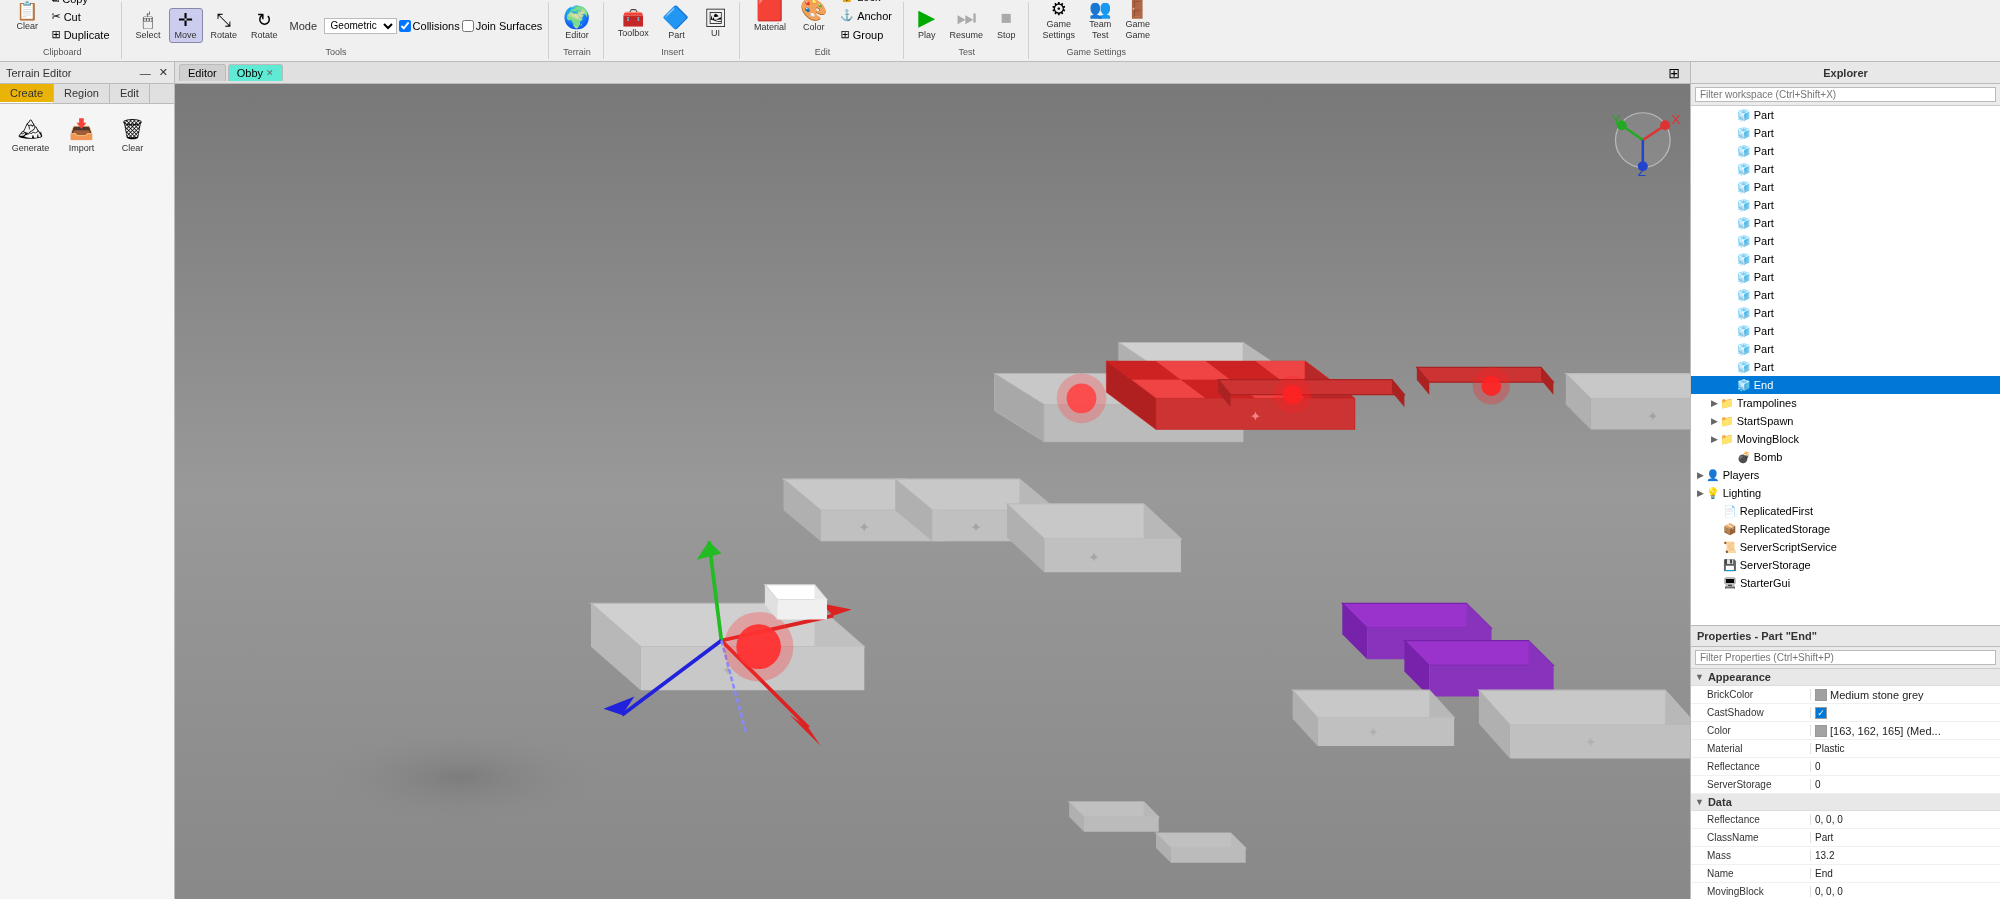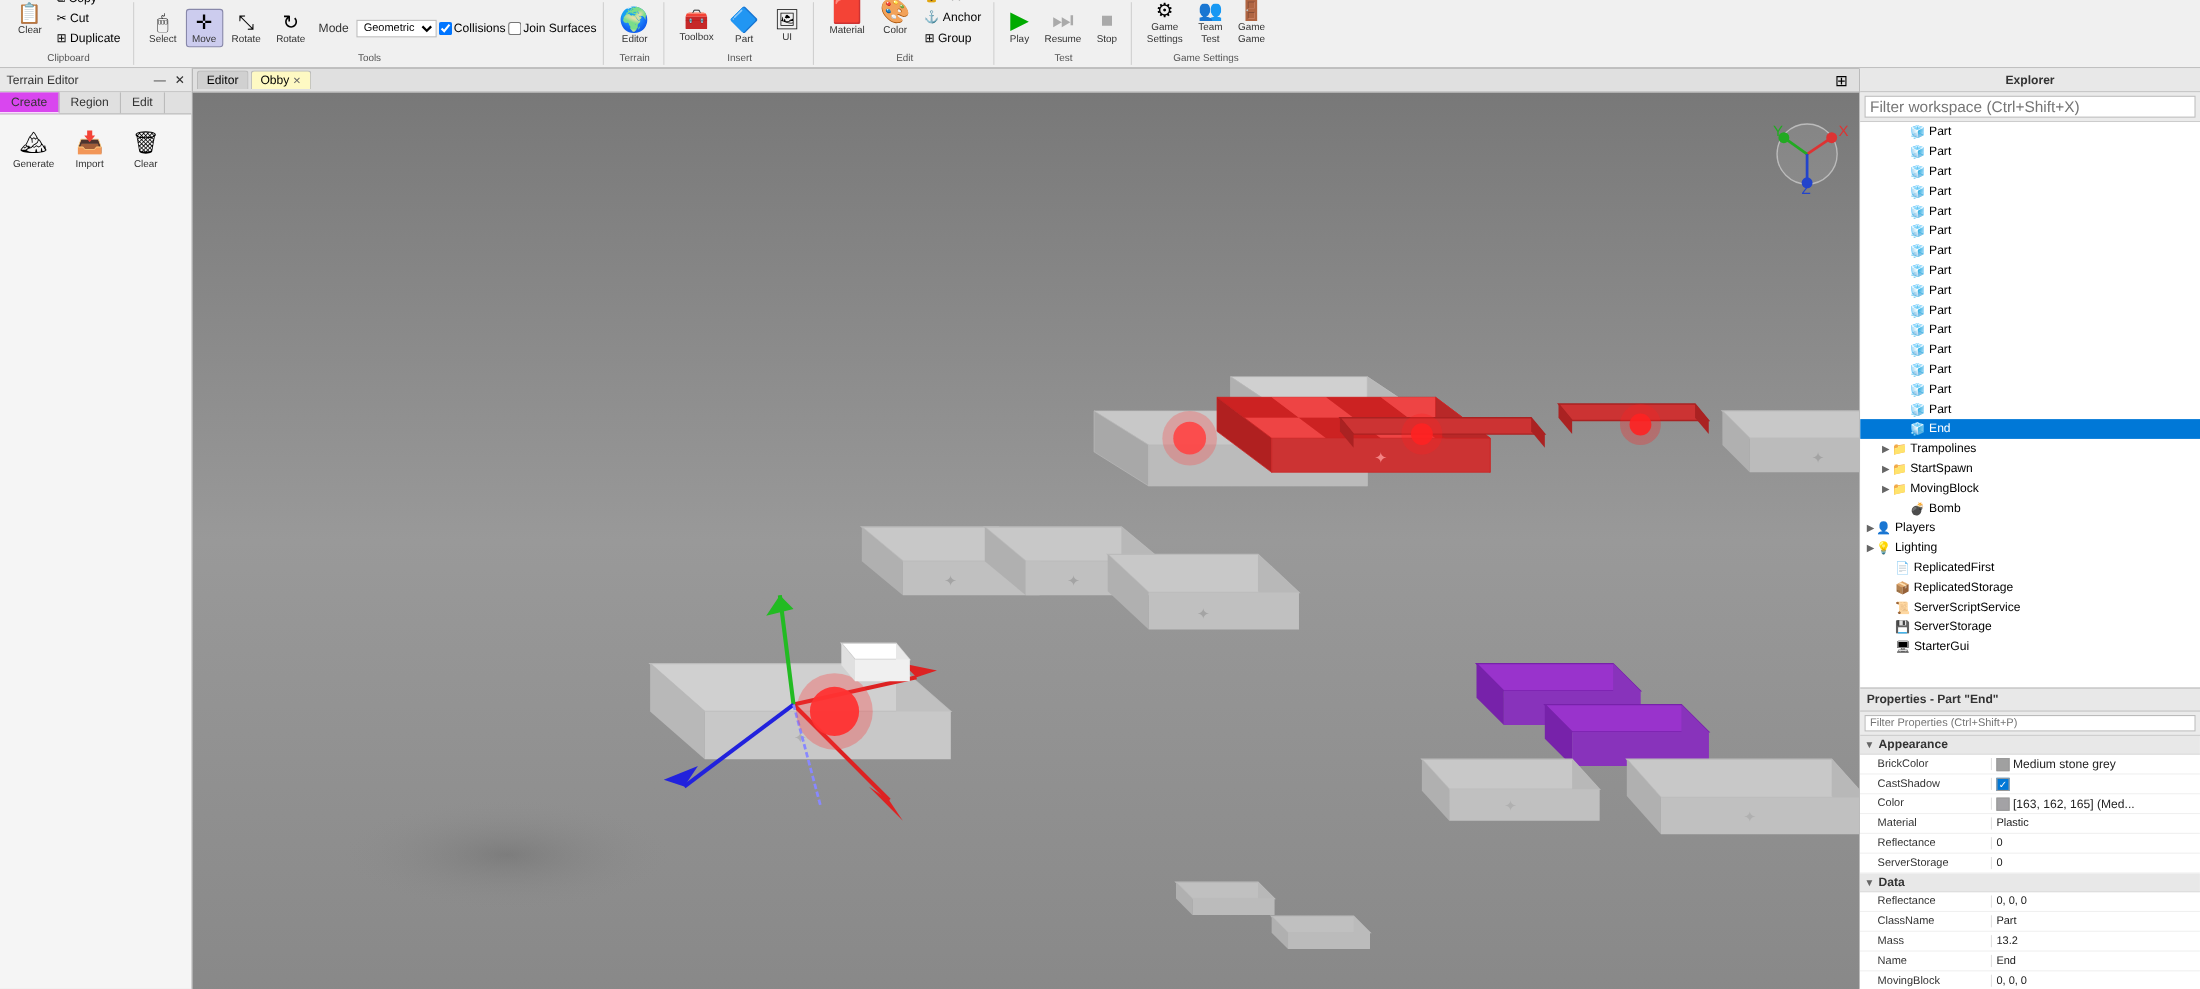--- a/index.html
+++ b/index.html
@@ -21,43 +21,43 @@
     .check-row { display: flex; align-items: center; gap: 2px; font-size: 10px; }
 
     
     .main-area { display: flex; flex: 1; overflow: hidden; }
 
     
     .left-panel { width: 175px; background: #f5f5f5; border-right: 1px solid #bbb; display: flex; flex-direction: column; flex-shrink: 0; }
     .panel-header { height: 22px; background: #e8e8e8; border-bottom: 1px solid #bbb; display: flex; align-items: center; padding: 0 6px; gap: 4px; font-size: 11px; color: #333; }
     .panel-tab-bar { display: flex; border-bottom: 1px solid #bbb; background: #e0e0e0; }
     .panel-tab { padding: 3px 10px; cursor: pointer; border-right: 1px solid #bbb; font-size: 11px; color: #333; }
-    .panel-tab.active { background: #d946ef; border-bottom: 1px solid white; }
+    .panel-tab.active { background: #eab308; border-bottom: 1px solid white; }
     .panel-content { padding: 8px; flex: 1; }
     .terrain-tools { display: flex; flex-direction: row; flex-wrap: wrap; gap: 6px; justify-content: flex-start; }
     .terrain-tool { display: flex; flex-direction: column; align-items: center; cursor: pointer; padding: 4px; border: 1px solid transparent; border-radius: 3px; width: 45px; }
     .terrain-tool .icon { font-size: 20px; }
     .terrain-tool .lbl { font-size: 9px; color: #333; margin-top: 2px; }
 
     
     .viewport { flex: 1; position: relative; overflow: hidden; background: linear-gradient(180deg, #888 0%, #aaa 40%, #999 100%); }
     .viewport-tab-bar { position: absolute; top: 0; left: 0; right: 0; height: 22px; background: #e0e0e0; border-bottom: 1px solid #bbb; display: flex; align-items: center; padding: 0 4px; gap: 2px; z-index: 10; }
     .vp-tab { display: flex; align-items: center; gap: 3px; padding: 2px 8px; background: #d0d0d0; border: 1px solid #bbb; border-bottom: none; border-radius: 3px 3px 0 0; cursor: pointer; font-size: 11px; }
-    .vp-tab.active { background: #fef9c3; }
+    .vp-tab.active { background: #5eead4; }
     .vp-close { font-size: 9px; color: #666; cursor: pointer; }
     .viewport-canvas { position: absolute; top: 22px; left: 0; right: 0; bottom: 0; }
 
     
     .scene-svg { width: 100%; height: 100%; }
 
     
     .right-panel { width: 310px; background: #f5f5f5; border-left: 1px solid #bbb; display: flex; flex-direction: column; flex-shrink: 0; overflow: hidden; }
     .explorer-header { height: 22px; background: #e8e8e8; border-bottom: 1px solid #bbb; display: flex; align-items: center; justify-content: center; padding: 0 6px; font-size: 11px; font-weight: bold; color: #333; }
     .filter-bar { padding: 3px 4px; background: #ebebeb; border-bottom: 1px solid #ccc; }
-    .filter-input { width: 100%; padding: 1px 4px; border: 1px solid #bbb; font-size: 14px; background: white; }
+    .filter-input { width: 100%; padding: 1px 4px; border: 1px solid #bbb; font-size: 10px; background: white; }
     .explorer-list { flex: 1; overflow-y: auto; overflow-x: hidden; background: white; }
     .explorer-item { display: flex; align-items: center; padding: 1px 2px; cursor: pointer; height: 18px; white-space: nowrap; }
     .explorer-item.selected { background: #0078d7; color: white; }
     .explorer-item .indent { display: inline-block; }
     .explorer-item .icon { font-size: 11px; margin-right: 3px; }
     .explorer-item .name { font-size: 11px; }
     .explorer-arrow { font-size: 9px; margin-right: 2px; color: #666; }
 
     
     .properties-header { height: 22px; background: #e8e8e8; border-top: 1px solid #bbb; border-bottom: 1px solid #bbb; display: flex; align-items: center; padding: 0 6px; font-size: 11px; font-weight: bold; color: #333; }

